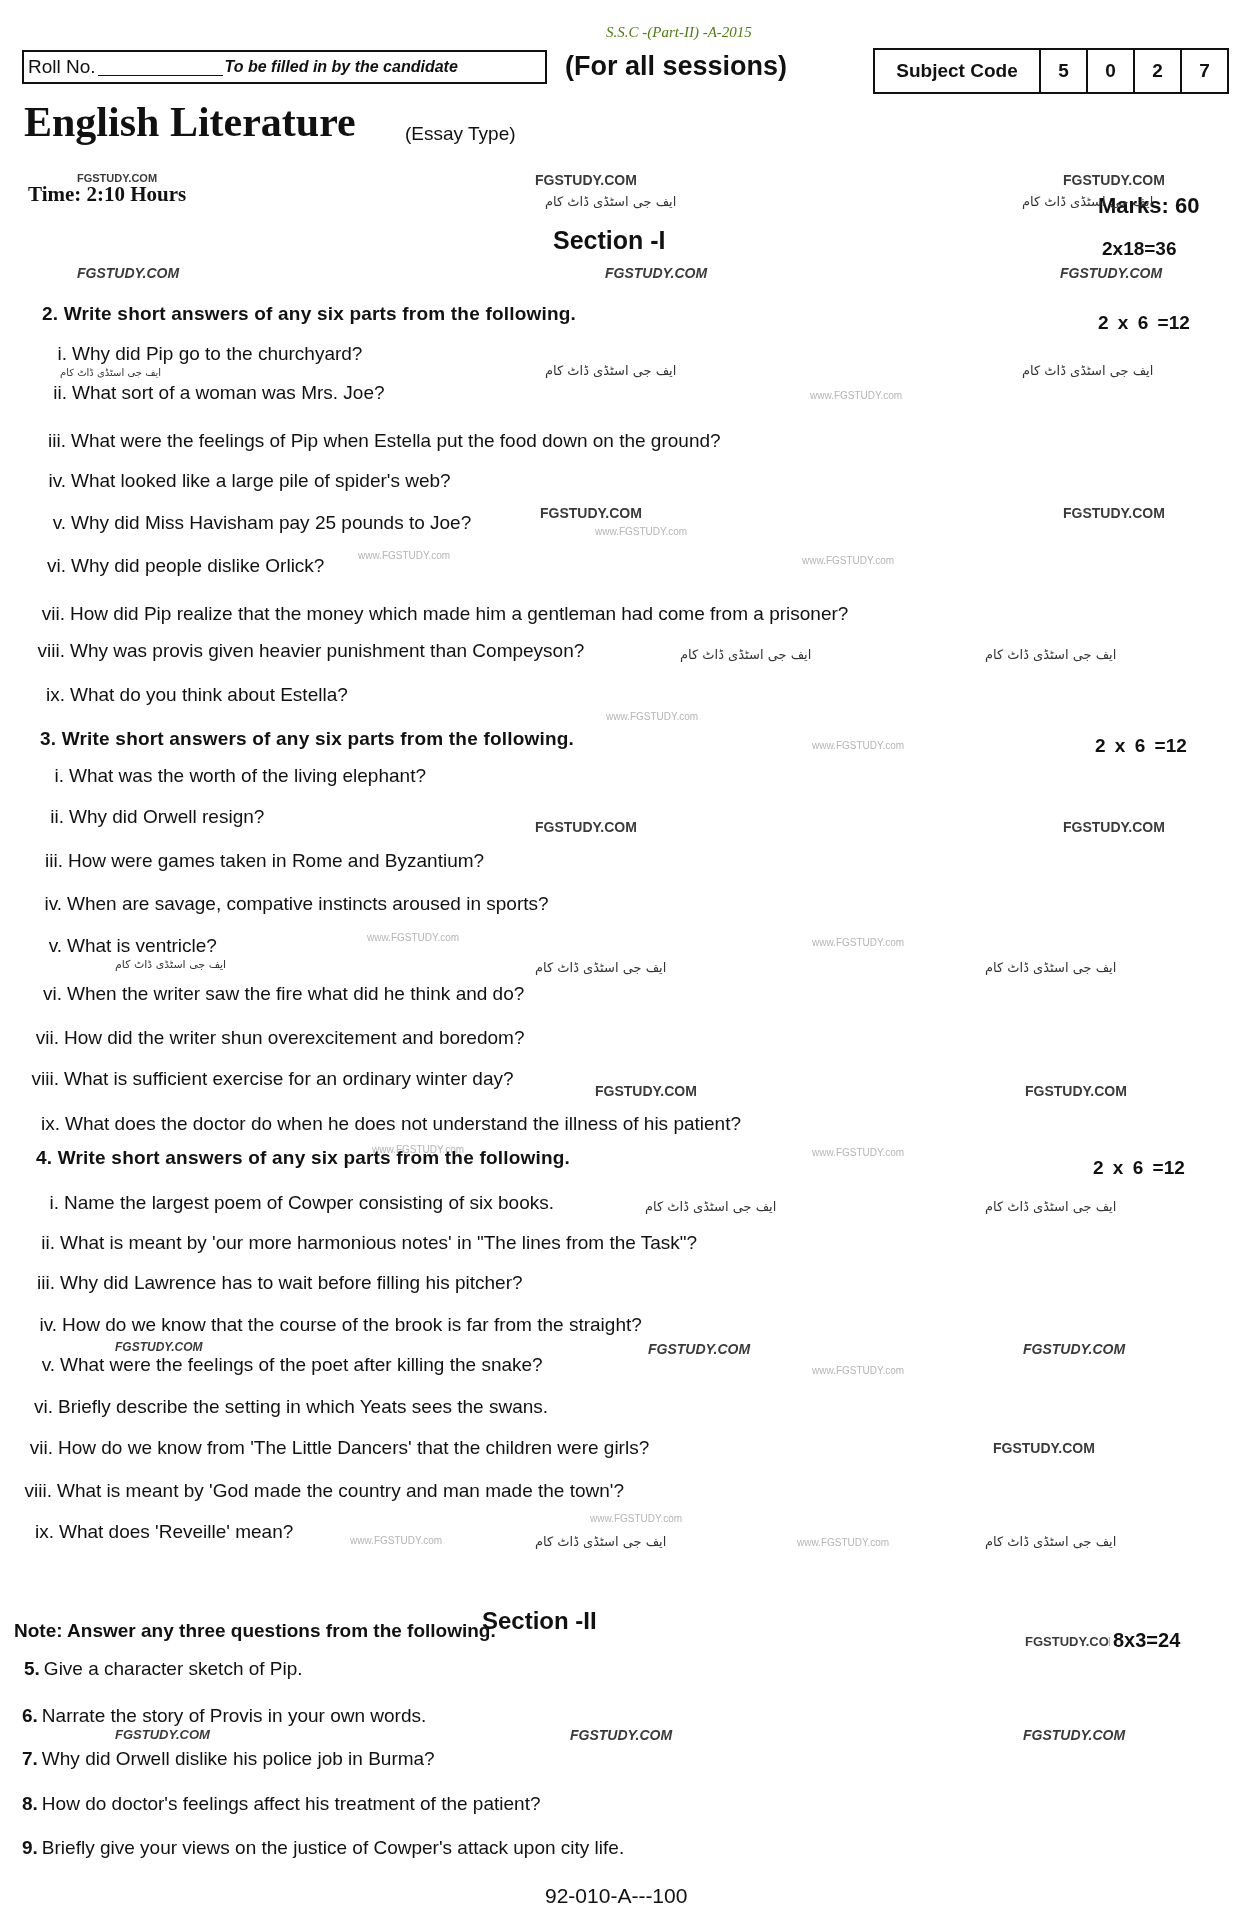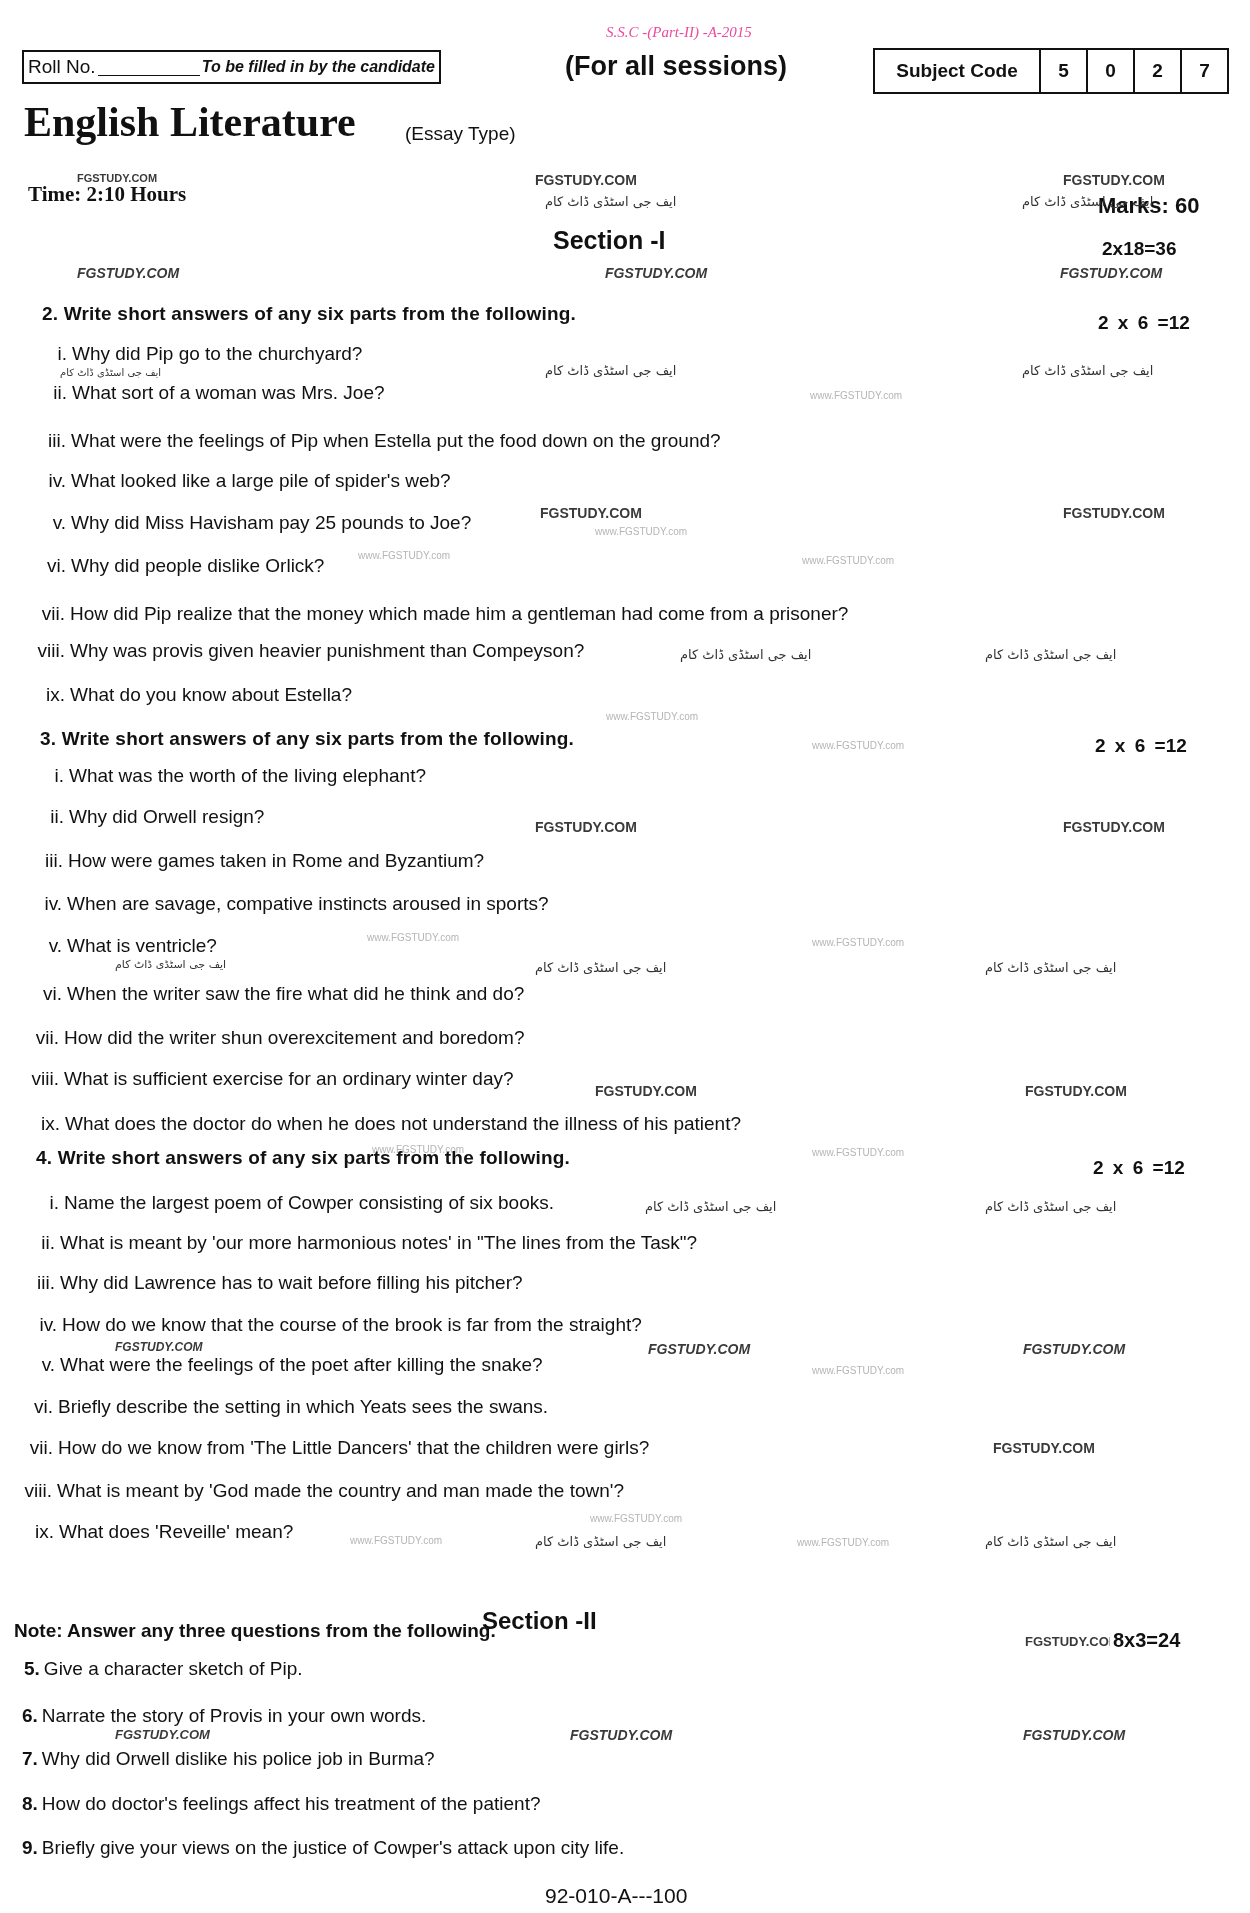--- a/index.html
+++ b/index.html
@@ -1,20 +1,20 @@
 <!DOCTYPE html>
 <html><head>
   <meta charset="utf-8">
   <style>
     html, body { margin: 0; padding: 0; background: #ffffff; }
     body { width: 1250px; height: 1913px; position: relative; overflow: hidden; color: #111; font-family: "Liberation Sans", sans-serif; }
     .abs { position: absolute; white-space: nowrap; }
 
     
-    .exam-code { font-family: "Liberation Serif", serif; font-style: italic; font-size: 15px; color: #ec4899; }
+    .exam-code { font-family: "Liberation Serif", serif; font-style: italic; font-size: 15px; color: #4d7c0f; }
     .roll-box { border: 2px solid #111; height: 34px; box-sizing: border-box; display: flex; align-items: center; padding: 0 4px; }
     .roll-label { font-size: 19px; }
     .roll-line { display: inline-block; width: 125px; border-bottom: 1.5px solid #111; height: 16px; margin: 0 2px; }
     .roll-note { font-size: 16px; font-style: italic; font-weight: bold; }
     .sessions { font-size: 27px; font-weight: bold; }
     .subject-table { border-collapse: collapse; }
     .subject-table td { border: 2px solid #111; height: 42px; text-align: center; font-weight: bold; font-size: 19px; padding: 0; }
     .subject-table td.label { width: 164px; }
     .subject-table td.digit { width: 45px; }
     .title { font-family: "Liberation Serif", serif; font-weight: bold; font-size: 42px; }
@@ -38,21 +38,21 @@
     .wm { font-weight: bold; font-size: 14px; color: #3a3a3a; }
     .wm.it { font-style: italic; }
     .wm-faint { font-size: 10px; color: #b5b5b5; }
     .wm-urdu { font-size: 13px; color: #333; direction: rtl; font-family: "DejaVu Sans", sans-serif; }
   </style>
 </head>
 <body>
 
 <div class="abs exam-code" style="left:606px; top:24px;">S.S.C -(Part-II) -A-2015</div>
 
-<div class="abs roll-box" style="left:22px; top:50px; width:419px;">
+<div class="abs roll-box" style="left:22px; top:50px; width:525px;">
   <span class="roll-label">Roll No.</span>
   <span class="roll-line"></span>
   <span class="roll-note">To be filled in by the candidate</span>
 </div>
 
 <div class="abs sessions" style="left:565px; top:51px;">(For all sessions)</div>
 
 <table class="abs subject-table" style="left:873px; top:48px;">
   <tbody>
       <tr>
@@ -103,21 +103,21 @@
 <div class="abs wm" style="left:540px; top:505px;">FGSTUDY.COM</div>
 <div class="abs wm-faint" style="left:595px; top:526px;">www.FGSTUDY.com</div>
 <div class="abs wm" style="left:1063px; top:505px;">FGSTUDY.COM</div>
 <div class="abs wm-faint" style="left:358px; top:550px;">www.FGSTUDY.com</div>
 <div class="abs wm-faint" style="left:802px; top:555px;">www.FGSTUDY.com</div>
 <div class="abs part" style="left:0px; top:555px;"><span class="num" style="width:66px">vi.</span><span>Why did people dislike Orlick?</span></div>
 <div class="abs part" style="left:0px; top:603px;"><span class="num" style="width:65px">vii.</span><span>How did Pip realize that the money which made him a gentleman had come from a prisoner?</span></div>
 <div class="abs part" style="left:0px; top:640px;"><span class="num" style="width:65px">viii.</span><span>Why was provis given heavier punishment than Compeyson?</span></div>
 <div class="abs wm-urdu" style="left:680px; top:647px;">ایف جی اسٹڈی ڈاٹ کام</div>
 <div class="abs wm-urdu" style="left:985px; top:647px;">ایف جی اسٹڈی ڈاٹ کام</div>
-<div class="abs part" style="left:0px; top:684px;"><span class="num" style="width:65px">ix.</span><span>What do you know about Estella?</span></div>
+<div class="abs part" style="left:0px; top:684px;"><span class="num" style="width:65px">ix.</span><span>What do you think about Estella?</span></div>
 <div class="abs wm-faint" style="left:606px; top:711px;">www.FGSTUDY.com</div>
 
 <div class="abs q-head" style="left:40px; top:728px;">
   <span>3.</span>
   <span>Write short answers of any six parts from the following.</span>
 </div>
 <div class="abs wm-faint" style="left:812px; top:740px;">www.FGSTUDY.com</div>
 <div class="abs q-marks" style="left:1095px; top:735px;">2 x 6 =12</div>
 
 <div class="abs part" style="left:0px; top:765px;"><span class="num" style="width:64px">i.</span><span>What was the worth of the living elephant?</span></div>

